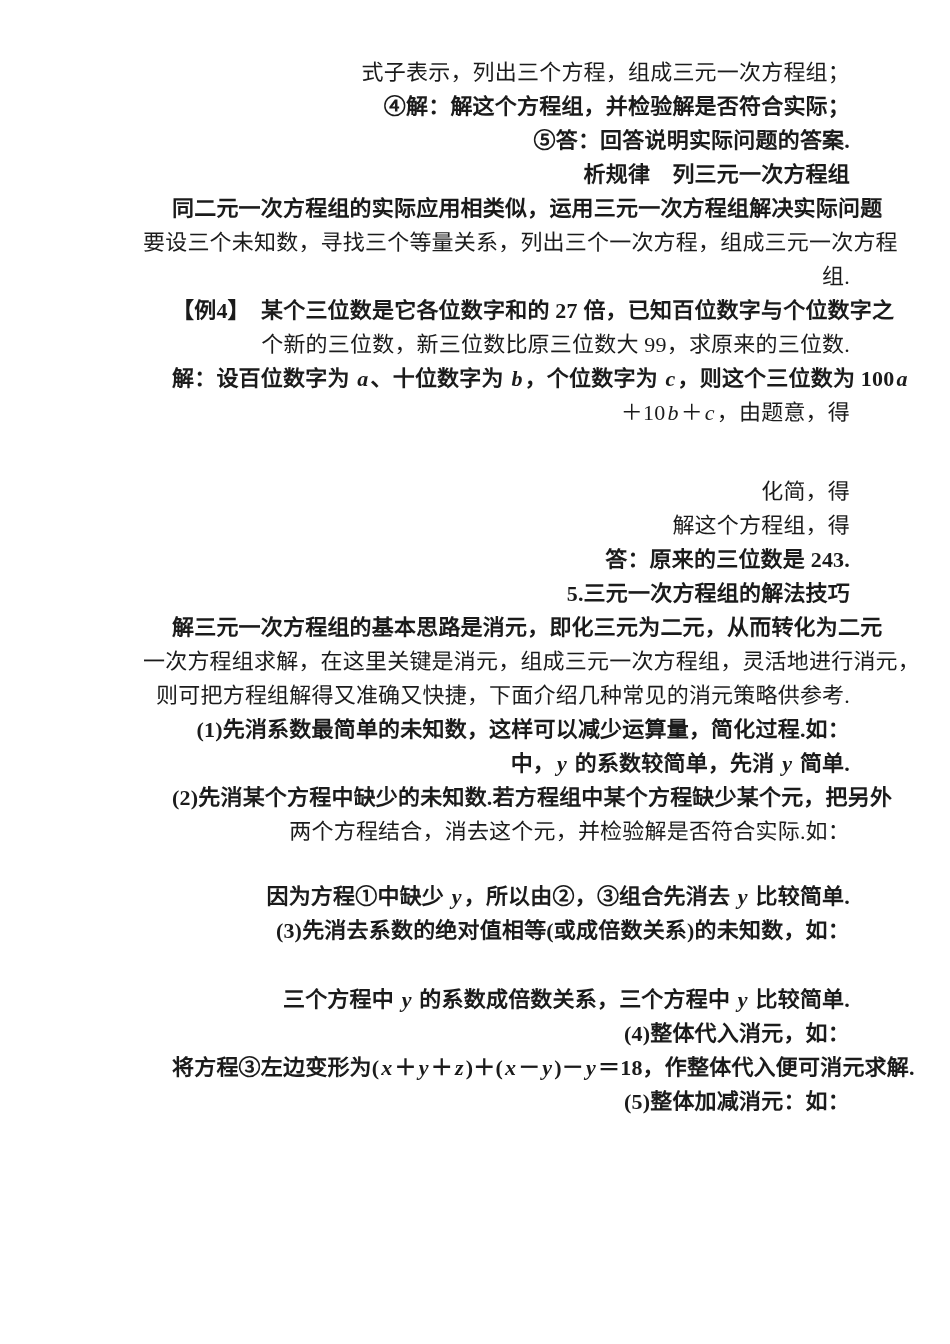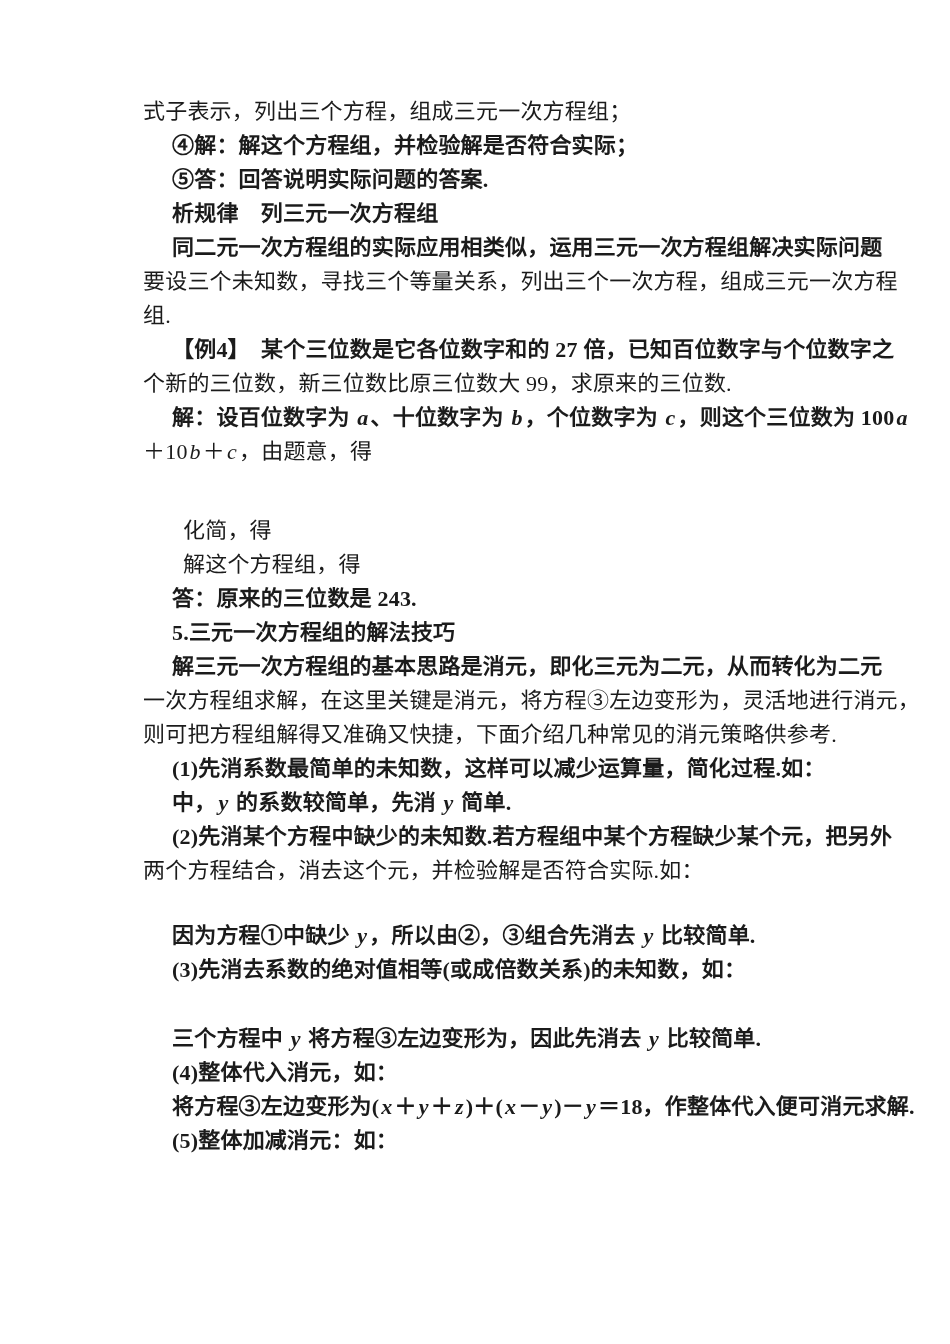--- a/index.html
+++ b/index.html
@@ -10,21 +10,22 @@
   }
   .page {
     position: relative;
     width: 950px;
     height: 1344px;
     background: #ffffff;
     overflow: hidden;
   }
   .doc {
     box-sizing: border-box;
-    padding: 95px 100px 0 143px;
+    padding: 56px 100px 0 143px;
+    text-align: right;
   }
   .line {
     font-size: 22px;
     line-height: 34px;
     color: #1b1b1b;
     white-space: nowrap;
     letter-spacing: 0.2px;
   }
   .line.flush   { padding-left: 0; }
   .line.indent  { padding-left: 29px; font-weight: bold; }
@@ -51,28 +52,28 @@
       <div class="line indent"><span>【例4】　某个三位数是它各位数字和的 27 倍，已知百位数字与个位数字之</span></div>
       <div class="line flush"><span>个新的三位数，新三位数比原三位数大 99，求原来的三位数.</span></div>
       <div class="line indent"><span>解：设百位数字为 </span><i>a</i><span>、十位数字为 </span><i>b</i><span>，个位数字为 </span><i>c</i><span>，则这个三位数为 100</span><i>a</i></div>
       <div class="line flush"><span>＋10</span><i>b</i><span>＋</span><i>c</i><span>，由题意，得</span></div>
       <div class="spacer" style="height: 45px;"></div>
       <div class="line indent2"><span>化简，得</span></div>
       <div class="line indent2"><span>解这个方程组，得</span></div>
       <div class="line indent"><span>答：原来的三位数是 243.</span></div>
       <div class="line indent"><span>5.三元一次方程组的解法技巧</span></div>
       <div class="line indent"><span>解三元一次方程组的基本思路是消元，即化三元为二元，从而转化为二元</span></div>
-      <div class="line flush"><span>一次方程组求解，在这里关键是消元，将方程③左边变形为，灵活地进行消元，</span></div>
+      <div class="line flush"><span>一次方程组求解，在这里关键是消元，组成三元一次方程组，灵活地进行消元，</span></div>
       <div class="line flush"><span>则可把方程组解得又准确又快捷，下面介绍几种常见的消元策略供参考.</span></div>
       <div class="line indent"><span>(1)先消系数最简单的未知数，这样可以减少运算量，简化过程.如：</span></div>
       <div class="line indent"><span>中，</span><i>y</i><span> 的系数较简单，先消 </span><i>y</i><span> 简单.</span></div>
       <div class="line indent"><span>(2)先消某个方程中缺少的未知数.若方程组中某个方程缺少某个元，把另外</span></div>
       <div class="line flush"><span>两个方程结合，消去这个元，并检验解是否符合实际.如：</span></div>
       <div class="spacer" style="height: 31px;"></div>
       <div class="line indent"><span>因为方程①中缺少 </span><i>y</i><span>，所以由②，③组合先消去 </span><i>y</i><span> 比较简单.</span></div>
       <div class="line indent"><span>(3)先消去系数的绝对值相等(或成倍数关系)的未知数，如：</span></div>
       <div class="spacer" style="height: 35px;"></div>
-      <div class="line indent"><span>三个方程中 </span><i>y</i><span> 将方程③左边变形为，因此先消去 </span><i>y</i><span> 比较简单.</span></div>
+      <div class="line indent"><span>三个方程中 </span><i>y</i><span> 的系数成倍数关系，三个方程中 </span><i>y</i><span> 比较简单.</span></div>
       <div class="line indent"><span>(4)整体代入消元，如：</span></div>
       <div class="line indent"><span>将方程③左边变形为(</span><i>x</i><span>＋</span><i>y</i><span>＋</span><i>z</i><span>)＋(</span><i>x</i><span>－</span><i>y</i><span>)－</span><i>y</i><span>＝18，作整体代入便可消元求解.</span></div>
       <div class="line indent"><span>(5)整体加减消元：如：</span></div>
     </div>
 </div>
 
 </body></html>

